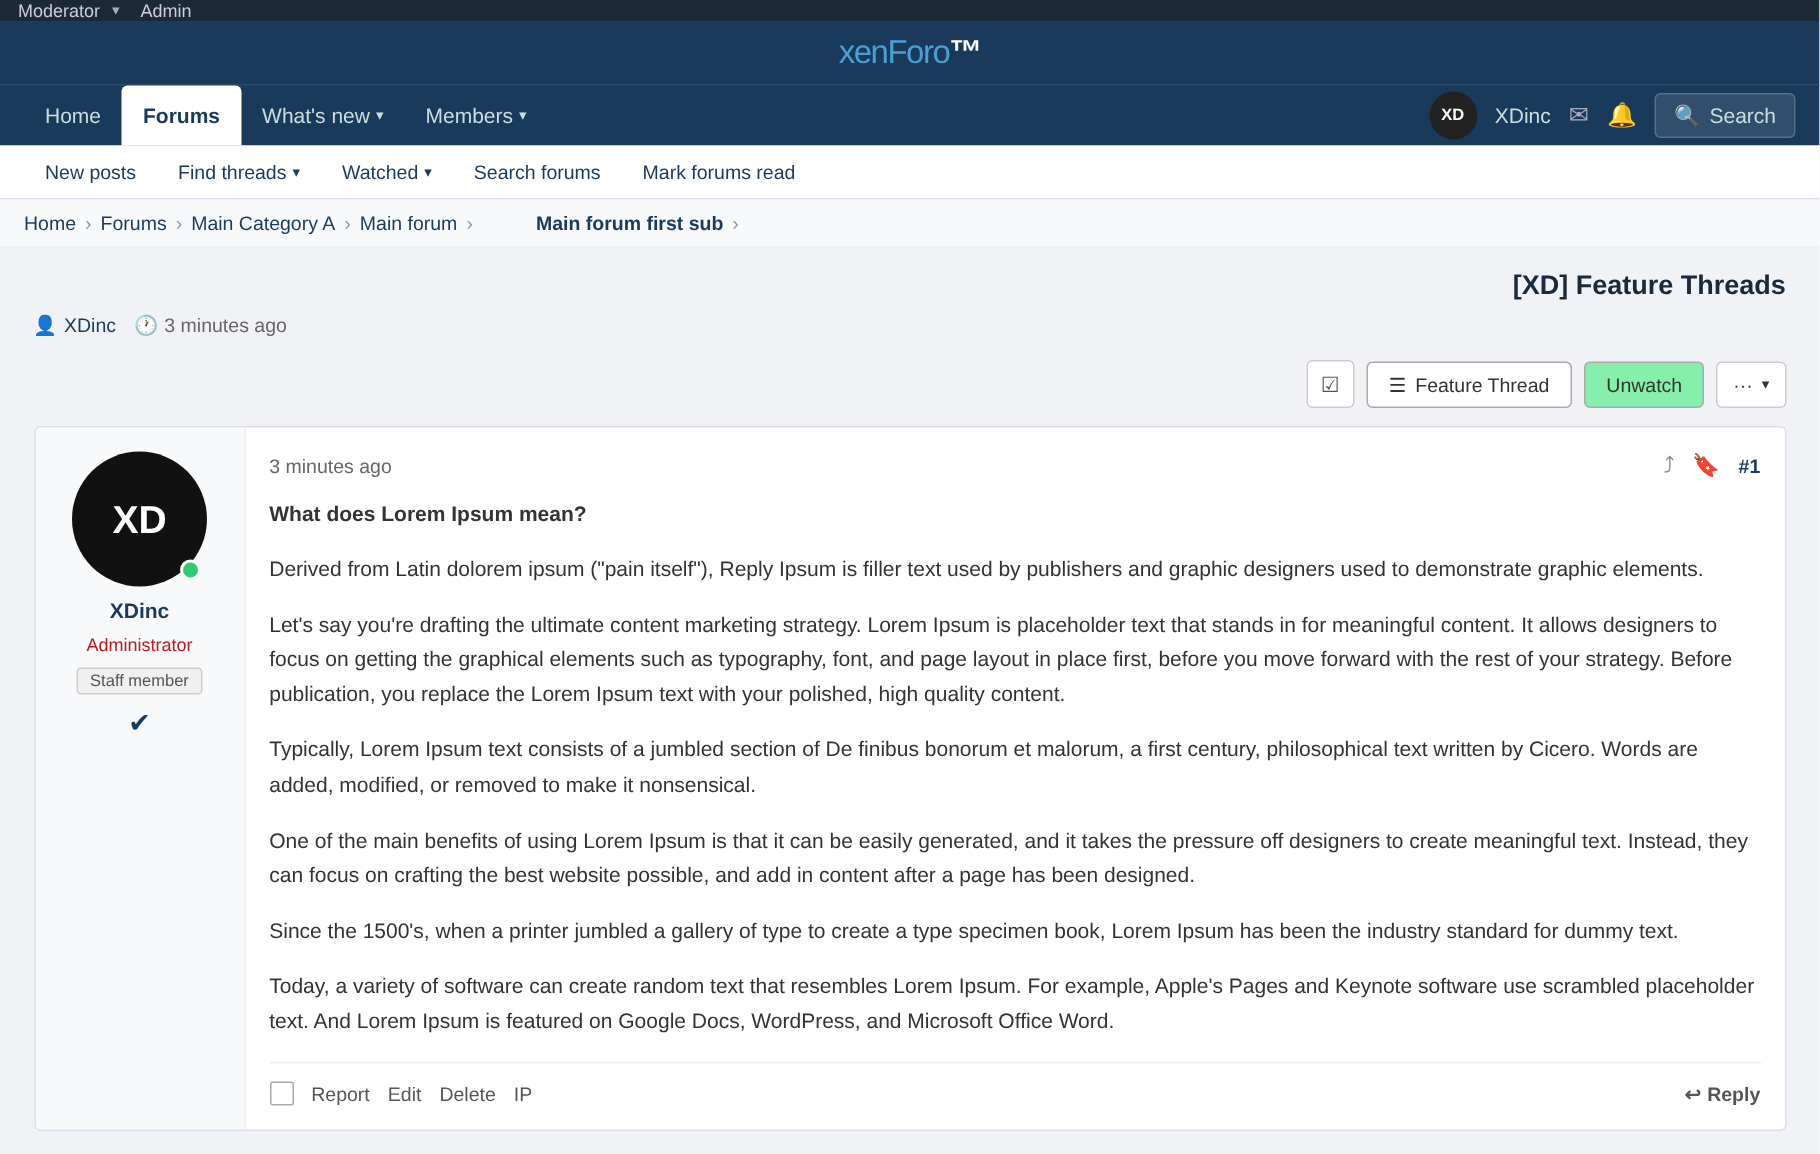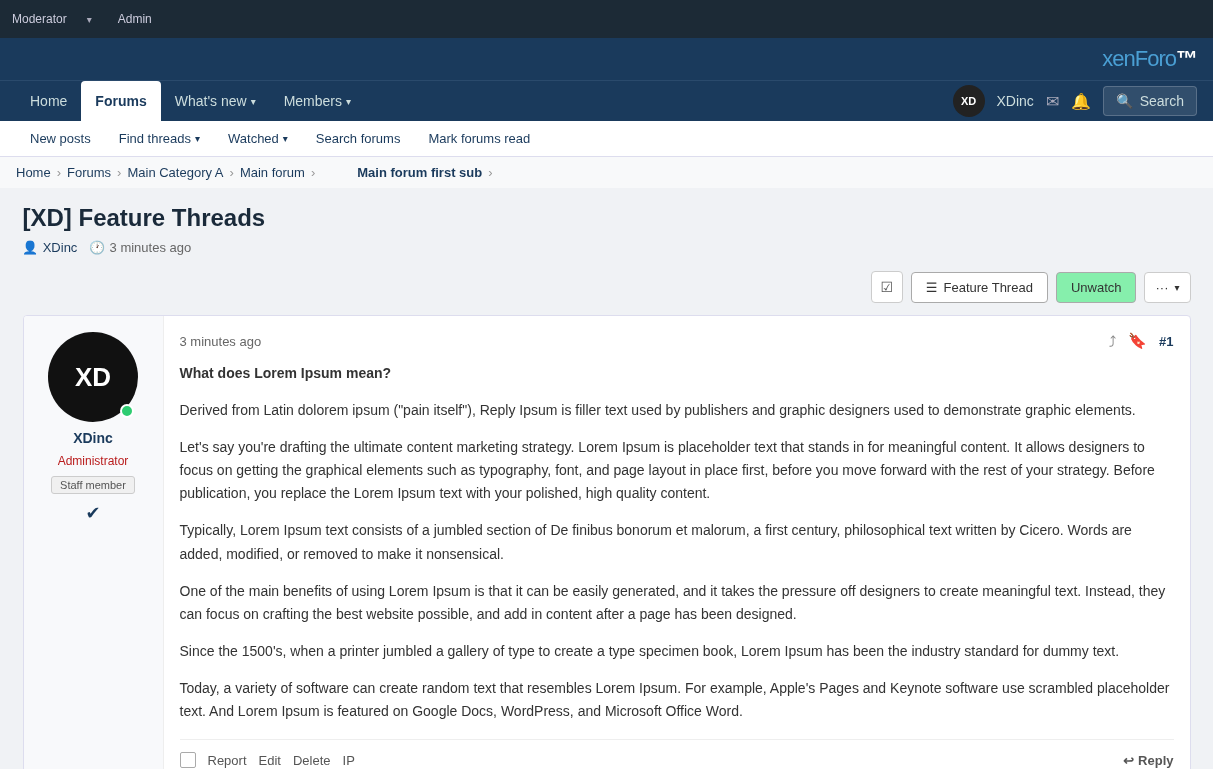--- a/index.html
+++ b/index.html
@@ -3,33 +3,33 @@
   <meta charset="utf-8">
   <style>
     * { box-sizing: border-box; margin: 0; padding: 0; }
     body { font-family: Arial, sans-serif; font-size: 14px; background: #f0f2f5; color: #333; }
 
     
     .admin-bar {
       background: #1c2a36;
       color: #aab;
       font-size: 12px;
-      padding: 12px 12px;
-      display: flex;
-      align-items: center;
-      gap: 20px;
+      padding: 0 12px;
+      display: flex;
+      align-items: center;
+      gap: 8px;
     }
 
     
     .header {
       background: #1a3a5c;
       padding: 8px 16px;
       display: flex;
       align-items: center;
-      justify-content: flex-end;
+      justify-content: center;
     }
     .logo {
       font-size: 22px;
       color: #fff;
       font-weight: bold;
       letter-spacing: -1px;
     }
     .logo span { color: #4a9fd4; font-weight: normal; }
 
     
@@ -125,24 +125,25 @@
 
     
     .page-content {
       max-width: 1200px;
       margin: 0 auto;
       padding: 16px;
     }
 
     
     .thread-title {
-      font-size: 24px;
+      font-size: 18px;
       font-weight: bold;
       color: #1a2a3a;
       margin-bottom: 8px;
+      text-align: right;
     }
     .thread-meta {
       font-size: 13px;
       color: #666;
       display: flex;
       align-items: center;
       gap: 12px;
       margin-bottom: 16px;
     }
     .thread-meta span { display: flex; align-items: center; gap: 4px; }

